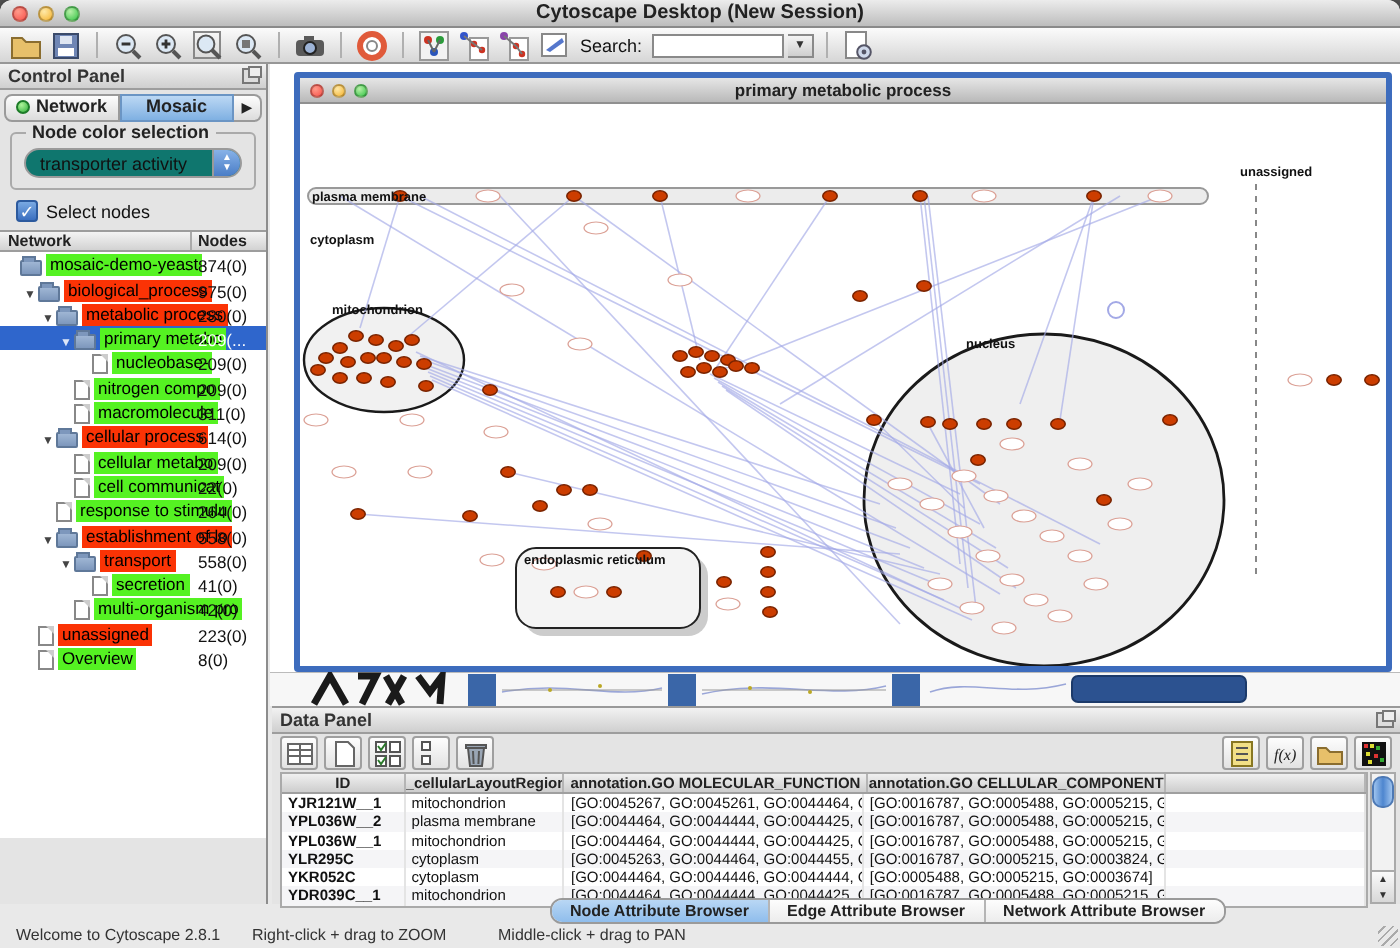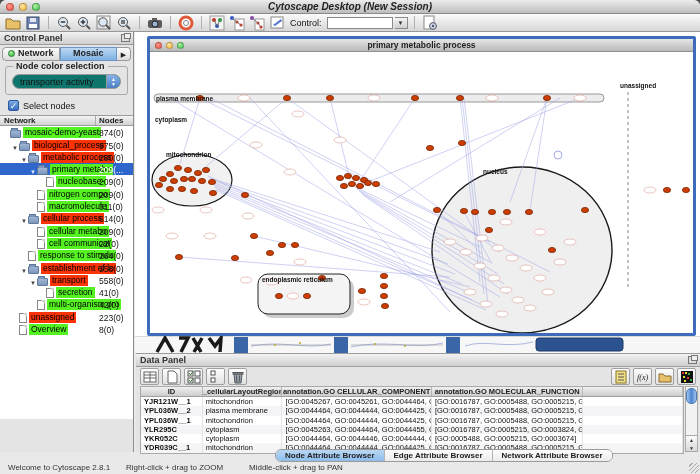--- a/index.html
+++ b/index.html
@@ -8,21 +8,21 @@
     font-family:"Liberation Sans","DejaVu Sans",sans-serif;color:#111;
     border-radius:6px 6px 0 0;overflow:hidden;box-shadow:0 0 4px #333;}
   
   .titlebar{position:absolute;left:0;top:0;width:700px;height:14px;
     background:linear-gradient(#ececec,#bdbdbd);border-bottom:1px solid #8a8a8a;
     border-radius:6px 6px 0 0;}
   .tl{position:absolute;top:3px;width:8px;height:8px;border-radius:50%;border:1px solid rgba(0,0,0,.25);}
   .tl.r{left:6px;background:radial-gradient(circle at 35% 30%,#ff9a8a,#f8514a);}
   .tl.y{left:19px;background:radial-gradient(circle at 35% 30%,#ffe9a8,#f5b32e);}
   .tl.g{left:32px;background:radial-gradient(circle at 35% 30%,#b8f0a8,#34c445);}
-  .apptitle{position:absolute;left:0;right:0;top:1px;text-align:center;font-size:10px;font-weight:bold;color:#222;font-style:italic;}
+  .apptitle{position:absolute;left:0;right:0;top:1px;text-align:center;font-size:10px;font-weight:bold;color:#222;}
   
   .toolbar{position:absolute;left:0;top:14px;width:700px;height:18px;
     background:linear-gradient(#fbfbfb,#d6d6d6);border-bottom:1px solid #979797;
     display:flex;align-items:center;padding:0 4px;gap:2px;}
   .tbtn{width:18px;height:16px;display:flex;align-items:center;justify-content:center;background:none;border:none;padding:0;}
   .tsep{width:1px;height:13px;background:#b0b0b0;margin:0 4px;}
   .searchlbl{font-size:9px;margin:0 3px 0 2px;}
   .searchbox{width:66px;height:12px;border:1px solid #8a8a8a;background:#fff;font-size:9px;padding:0 2px;}
   .sdrop{width:13px;height:12px;border:1px solid #8a8a8a;border-left:none;background:linear-gradient(#f4f4f4,#cfcfcf);
     font-size:6px;line-height:10px;text-align:center;color:#333;padding:0;}
@@ -211,21 +211,21 @@
           <line x1="3" y1="3" x2="9" y2="8" stroke="#777"></line>
           <line x1="9" y1="8" x2="12" y2="12" stroke="#777"></line>
         </svg>
       </button>
     <button class="tbtn">
         <svg width="16" height="16">
           <rect x="2" y="2" width="12" height="11" fill="#fff" stroke="#888"></rect>
           <path d="M4 10 L12 4 L13 6 L6 11 Z" fill="#5577cc"></path>
         </svg>
       </button>
-    <span class="searchlbl">Control:</span>
+    <span class="searchlbl">Search:</span>
     <input class="searchbox" value="" style="">
     <button class="sdrop">▼</button>
     <span class="tsep"></span>
     <button class="tbtn">
         <svg width="16" height="16">
           <rect x="2" y="1" width="10" height="13" fill="#fff" stroke="#888"></rect>
           <circle cx="11" cy="11" r="3.4" fill="#cfd8ea" stroke="#556"></circle>
           <circle cx="11" cy="11" r="1.2" fill="#556"></circle>
         </svg>
       </button>
@@ -635,22 +635,22 @@
             <rect x="7" y="7" width="2" height="2" fill="#d33"></rect>
             <rect x="10" y="9" width="2" height="2" fill="#3a3"></rect>
             <rect x="4" y="10" width="2" height="2" fill="#dd3"></rect>
           </svg>
         </button>
     </div>
     <div class="dtable">
       <div class="dhrow" id="dthead">
           <div class="dhc" style="width: 62px;">ID</div>
           <div class="dhc" style="width: 80px;">_cellularLayoutRegion</div>
+          <div class="dhc" style="width: 152px;">annotation.GO MOLECULAR_FUNCTION</div>
           <div class="dhc" style="width: 150px;">annotation.GO CELLULAR_COMPONENT</div>
-          <div class="dhc" style="width: 152px;">annotation.GO MOLECULAR_FUNCTION</div>
           <div class="dhc" style="width: 100px;"></div>
         </div>
       <div id="dtbody">
           <div class="drow">
             <div class="dc id" style="width: 62px;">YJR121W__1</div>
             <div class="dc" style="width: 80px;">mitochondrion</div>
             <div class="dc" style="width: 150px;">[GO:0045267, GO:0045261, GO:0044464, G...</div>
             <div class="dc" style="width: 152px;">[GO:0016787, GO:0005488, GO:0005215, G...</div>
             <div class="dc" style="width: 100px;"></div>
           </div>

